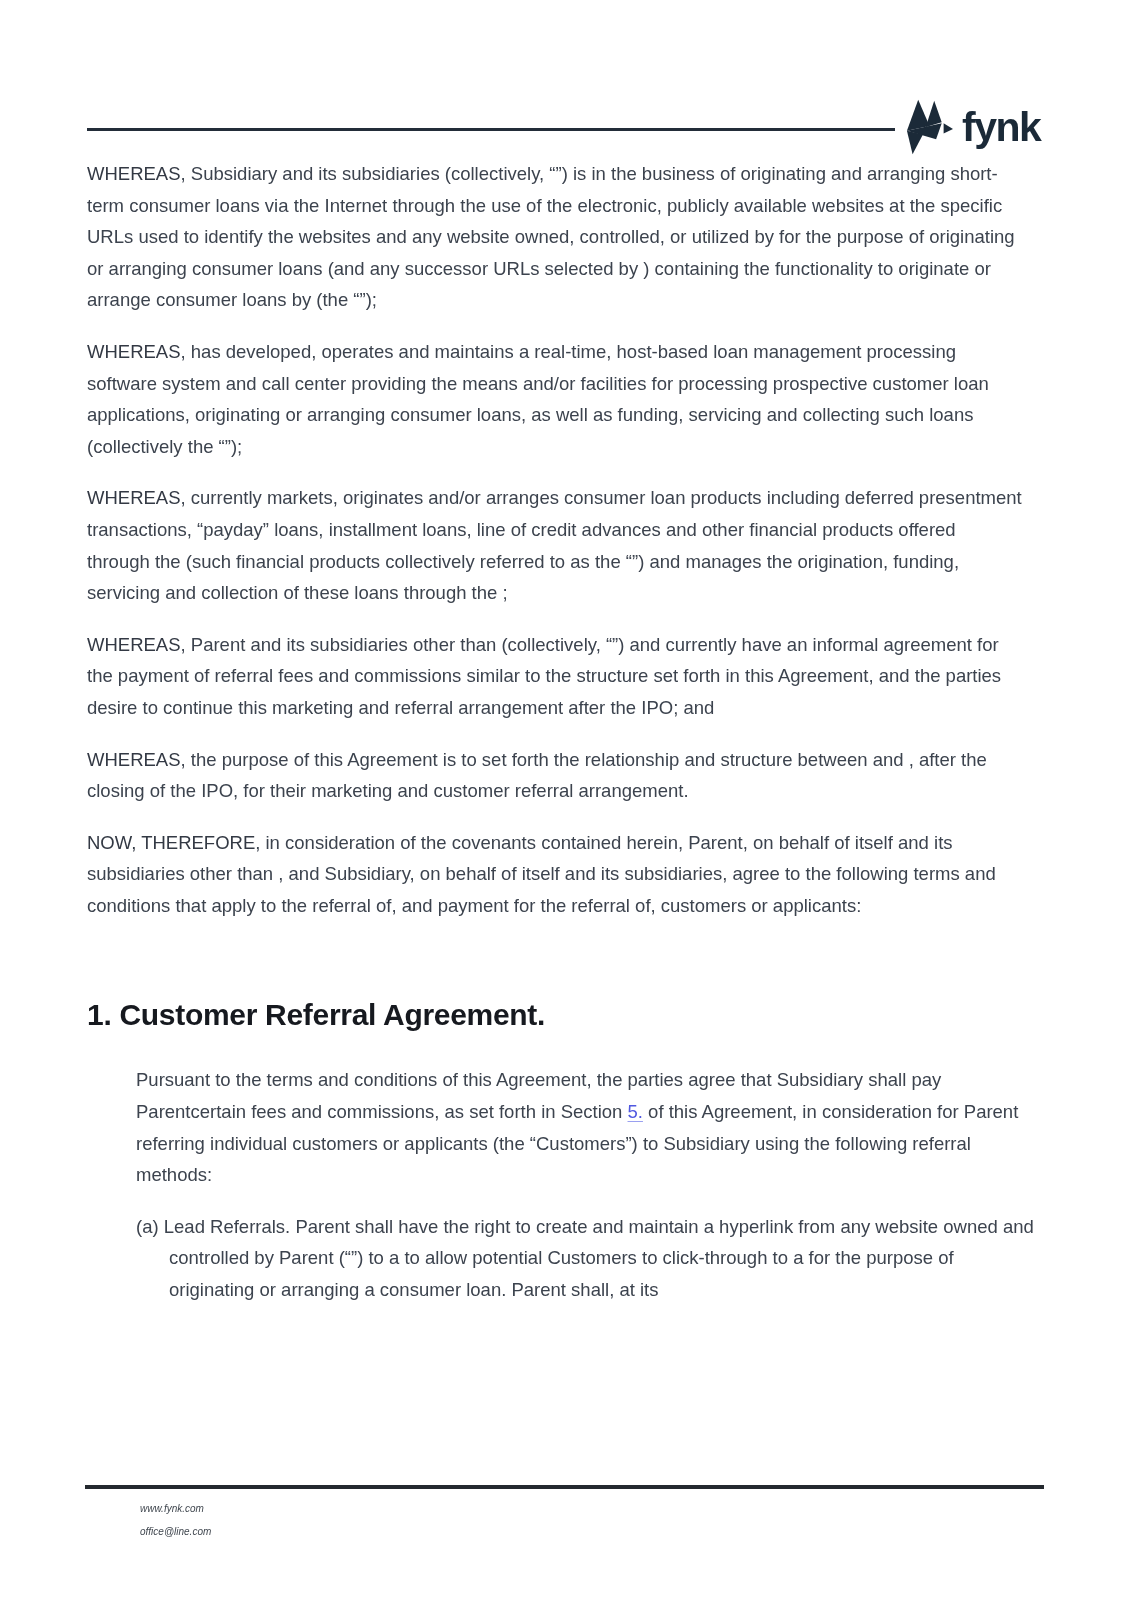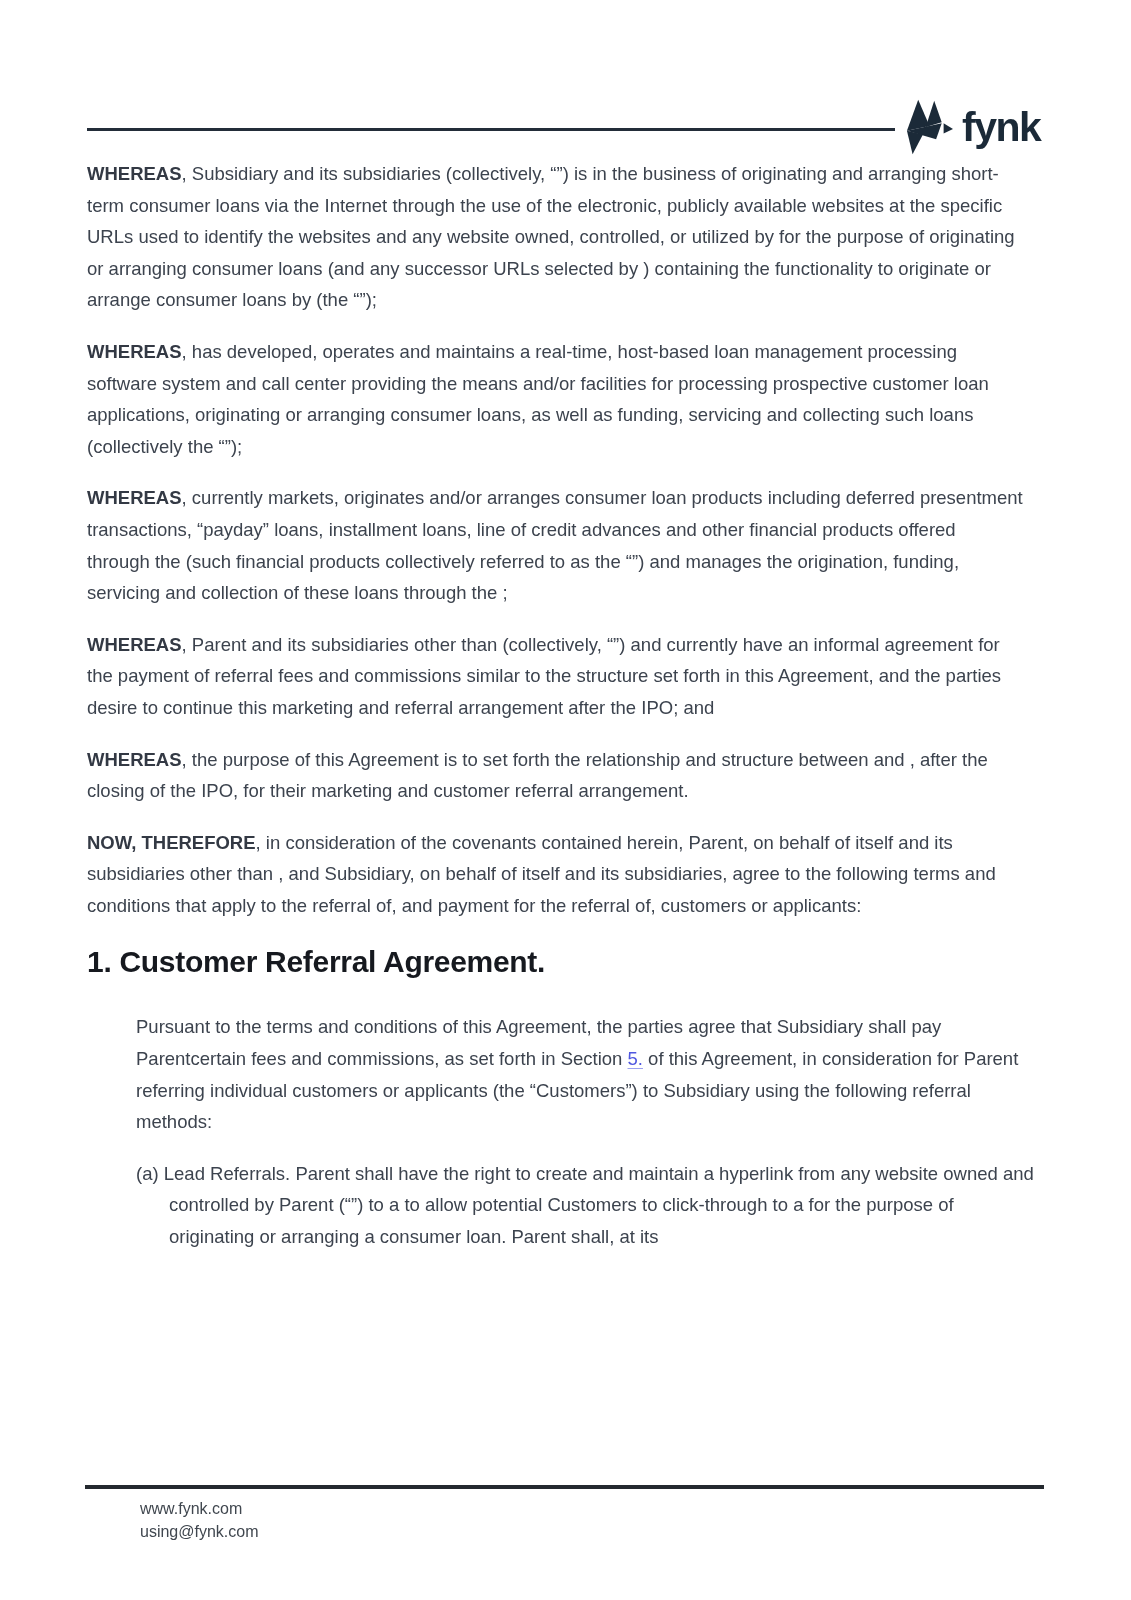--- a/index.html
+++ b/index.html
@@ -24,42 +24,42 @@
   .wordmark {
     font-size: 41px; font-weight: bold; color: #1b2a38;
     letter-spacing: -1.5px; line-height: 1; padding-bottom: 8px;
   }
   
   .content {
     position: absolute; top: 158px; left: 87px; width: 936px;
     font-size: 18.5px; line-height: 31.6px;
   }
   .para { margin-bottom: 20px; color: #3c434e; }
-  .lead { font-weight: bold; color: #333944; }
+  .lead { font-weight: normal; color: #333944; }
   .section-heading {
-    margin-top: 22px; margin-bottom: 30px;
+    margin-top: 75px; margin-bottom: 30px;
     font-size: 30px; line-height: 38px; font-weight: bold;
     color: #16191f; letter-spacing: -0.3px;
   }
   .indent { margin-left: 49px; width: 905px; }
   .hanging { padding-left: 33px; text-indent: -33px; }
   .marker { display: inline; }
   a.section-link {
     color: #5058e0; text-decoration: underline;
     text-decoration-color: #9aa0f0; text-underline-offset: 3px;
     cursor: pointer;
   }
   
   .footer-rule {
     position: absolute; left: 85px; top: 1485px;
     width: 959px; height: 4px; background: #24292f;
   }
   .footer-text {
     position: absolute; left: 140px; top: 1497px;
-    font-size: 16px; line-height: 23px; color: #40474f;
+    font-size: 10px; line-height: 23px; color: #40474f; font-style: italic;
   }
 </style>
 </head>
 <body>
 
 <div class="top-rule"></div>
 
 <div class="logo">
   <span class="logo-icon">
     <svg viewBox="0 0 50 58" xmlns="http://www.w3.org/2000/svg">
@@ -93,14 +93,14 @@
 
   <p class="para indent"><span>Pursuant to the terms and conditions of this Agreement, the parties agree that Subsidiary shall pay Parentcertain fees and commissions, as set forth in Section </span><a class="section-link">5.</a><span> of this Agreement, in consideration for Parent referring individual customers or applicants (the “Customers”) to Subsidiary using the following referral methods:</span></p>
 
   <p class="para indent hanging"><span class="marker">(a)</span><span> Lead Referrals. Parent shall have the right to create and maintain a hyperlink from any website owned and controlled by Parent (“”) to a to allow potential Customers to click-through to a for the purpose of originating or arranging a consumer loan. Parent shall, at its</span></p>
 
 </div>
 
 <div class="footer-rule"></div>
 <div class="footer-text">
   <div>www.fynk.com</div>
-  <div>using@fynk.com</div>
+  <div>office@line.com</div>
 </div>
 
 </body></html>

